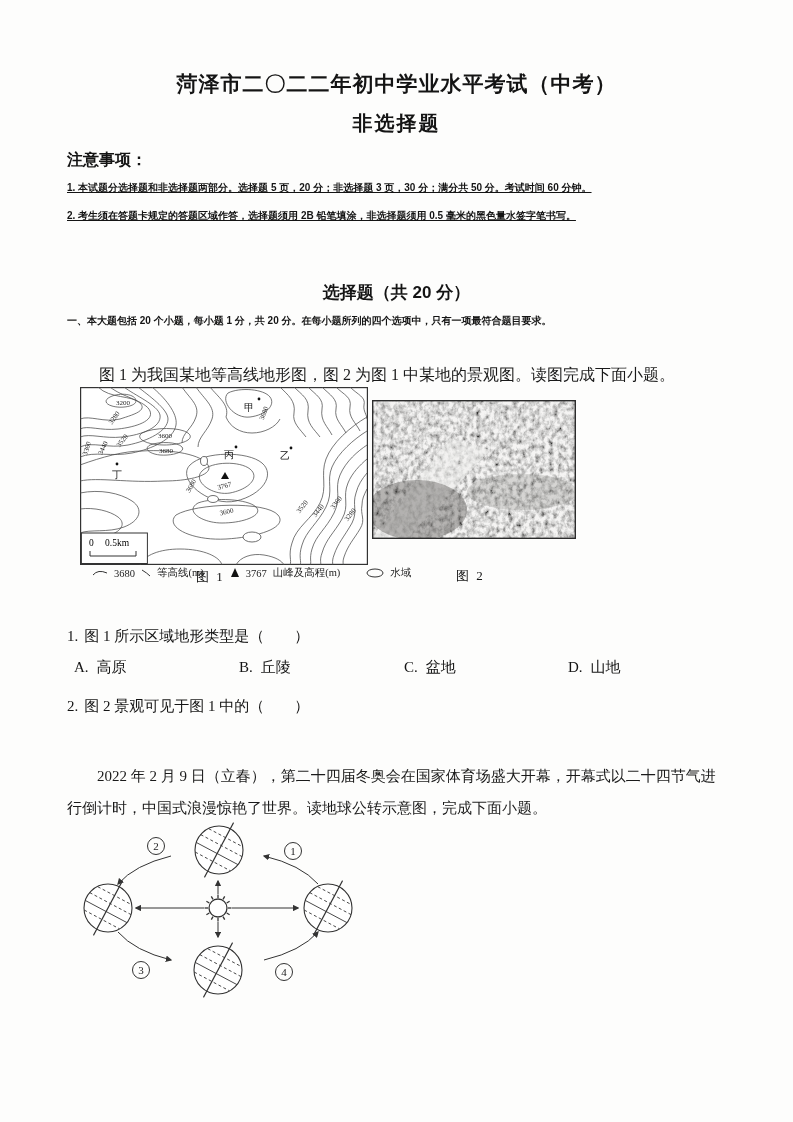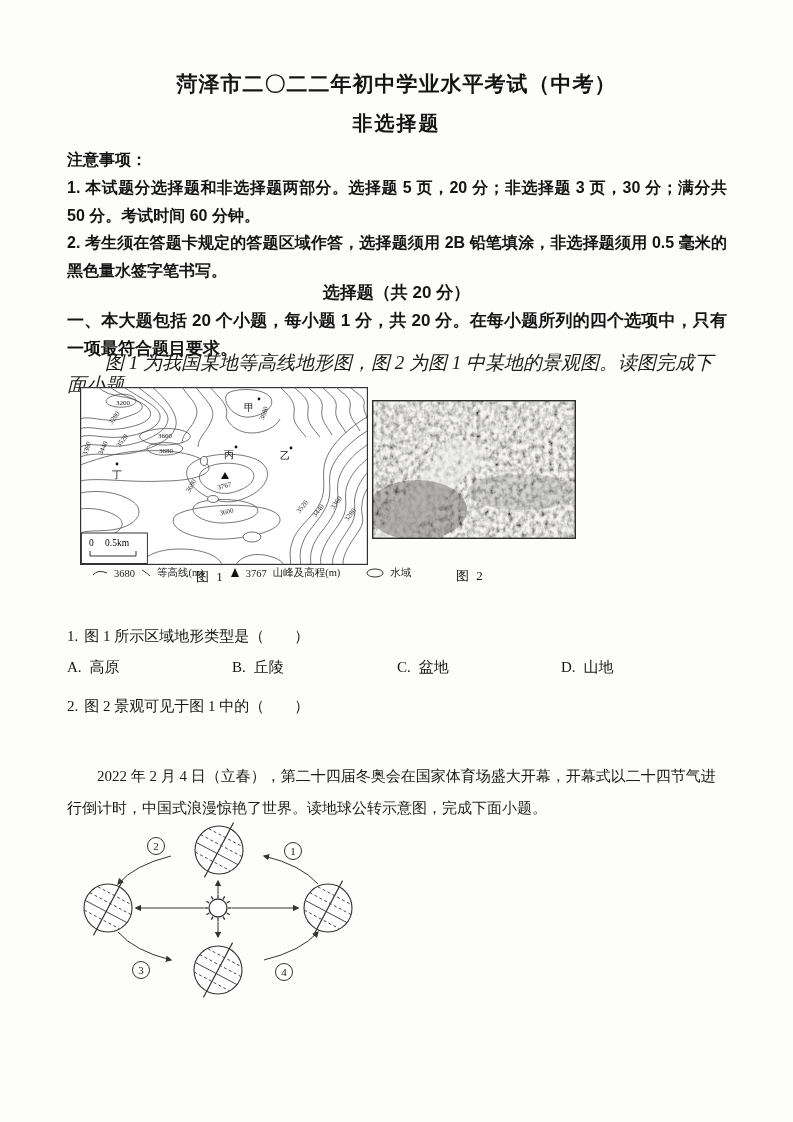--- a/index.html
+++ b/index.html
@@ -7,28 +7,28 @@
     position:relative;width:793px;height:1122px;margin:0 auto;
     background:#fdfdfc;color:#141414;overflow:hidden;
   }
   .abs{position:absolute;}
   .hei{font-family:"Liberation Sans",sans-serif;font-weight:700;}
   .song{font-family:"Liberation Serif",serif;}
   .title{width:793px;text-align:center;font-size:21px;letter-spacing:1px;}
   .subtitle{width:793px;text-align:center;font-size:20px;letter-spacing:2px;}
   .notice{left:67px;top:146px;width:660px;}
   .notice .nh{font-size:16px;line-height:28px;}
-  .notice p{margin:0;font-size:16px;line-height:27.5px;text-align:justify;}
+  .notice p{margin:0;font-size:10px;line-height:27.5px;text-align:justify;text-decoration:underline;}
   .sec-header{left:0;top:281px;width:793px;text-align:center;font-size:17px;}
-  .sec-instr{left:67px;top:307px;width:660px;font-size:17px;line-height:27.5px;text-align:justify;}
-  .passage{left:67px;top:352px;width:660px;font-size:19px;line-height:22px;text-indent:2em;color:#1a1a1a;font-style:italic;}
+  .sec-instr{left:67px;top:307px;width:660px;font-size:10px;line-height:27.5px;text-align:justify;}
+  .passage{left:67px;top:364px;width:660px;font-size:16px;line-height:22px;text-indent:2em;color:#1a1a1a;}
   .passage2{left:67px;top:760px;width:660px;font-size:15px;line-height:32px;text-indent:2em;color:#1a1a1a;}
   .qstem{left:67px;font-size:15px;line-height:20px;}
   .qstem .qnum{margin-right:6px;}
-  .optrow{left:67px;width:680px;height:20px;font-size:15px;}
+  .optrow{left:74px;width:680px;height:20px;font-size:15px;}
   .opt{position:absolute;top:0;white-space:nowrap;}
   .opt .olabel{margin-right:8px;}
   .opt0{left:0;} .opt1{left:165px;} .opt2{left:330px;} .opt3{left:494px;}
   .cap{font-size:13px;letter-spacing:2px;}
   .legend-row{left:92px;top:566px;display:flex;align-items:center;gap:6px;
     font-size:10.5px;color:#222;white-space:nowrap;}
   .legend-row .lg-gap{width:14px;}
   svg text{font-family:"Liberation Serif",serif;}
   .maplabel{font-size:7px;fill:#222;}
   .ptlabel{font-size:10px;fill:#111;}
@@ -189,21 +189,21 @@
     <span class="opt opt0"><span class="olabel">A.</span><span>高原</span></span>
     <span class="opt opt1"><span class="olabel">B.</span><span>丘陵</span></span>
     <span class="opt opt2"><span class="olabel">C.</span><span>盆地</span></span>
     <span class="opt opt3"><span class="olabel">D.</span><span>山地</span></span>
   </div>
 
   <div class="abs song qstem" style="top:696px;">
     <span class="qnum">2.</span><span>图 2 景观可见于图 1 中的（　　）</span>
   </div>
 
-  <div class="abs song passage2">2022 年 2 月 4 日（立春），第二十四届冬奥会在国家体育场盛大开幕，开幕式以二十四节气进行倒计时，中国式浪漫惊艳了世界。读地球公转示意图，完成下面小题。</div>
+  <div class="abs song passage2">2022 年 2 月 9 日（立春），第二十四届冬奥会在国家体育场盛大开幕，开幕式以二十四节气进行倒计时，中国式浪漫惊艳了世界。读地球公转示意图，完成下面小题。</div>
 
   <svg class="abs" style="left:66px;top:820px;" width="315" height="195" viewBox="0 0 315 195" xmlns="http://www.w3.org/2000/svg" xmlns:xlink="http://www.w3.org/1999/xlink">
     <defs>
       <marker id="arr" viewBox="0 0 10 10" refX="8" refY="5" markerWidth="6.5" markerHeight="6.5" orient="auto-start-reverse">
         <path d="M0,0 L10,5 L0,10 z" fill="#333"></path>
       </marker>
       <g id="earthdef">
         <circle r="24" fill="#fff" stroke="#333" stroke-width="1.1"></circle>
         <g stroke="#333">
           <line y1="-31" y2="31" stroke-width="1.1" transform="rotate(28)"></line>

